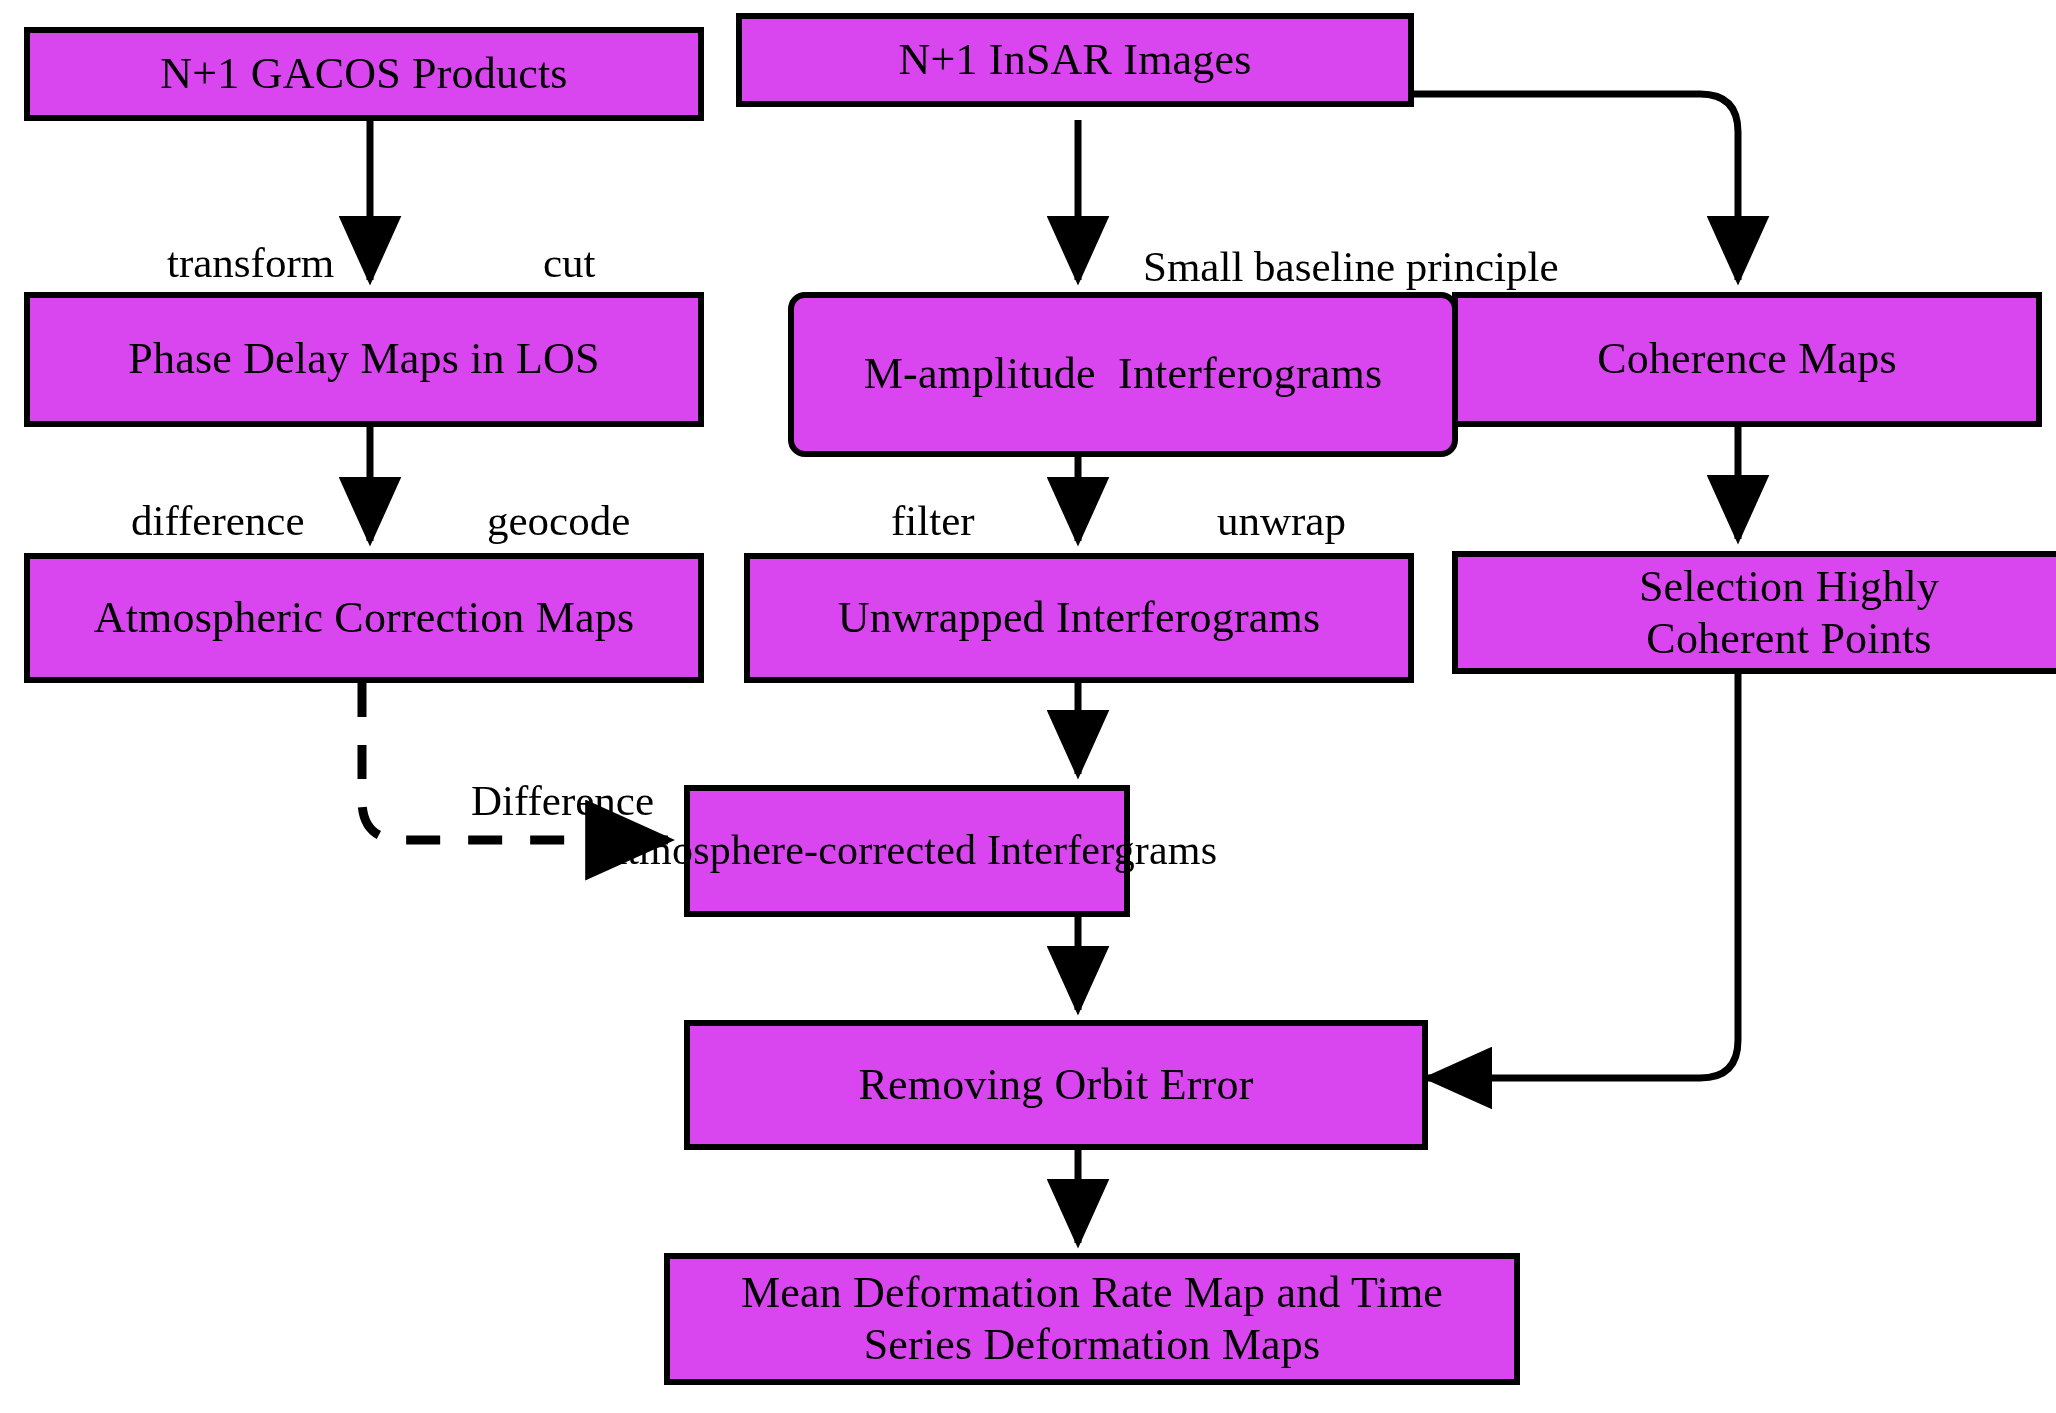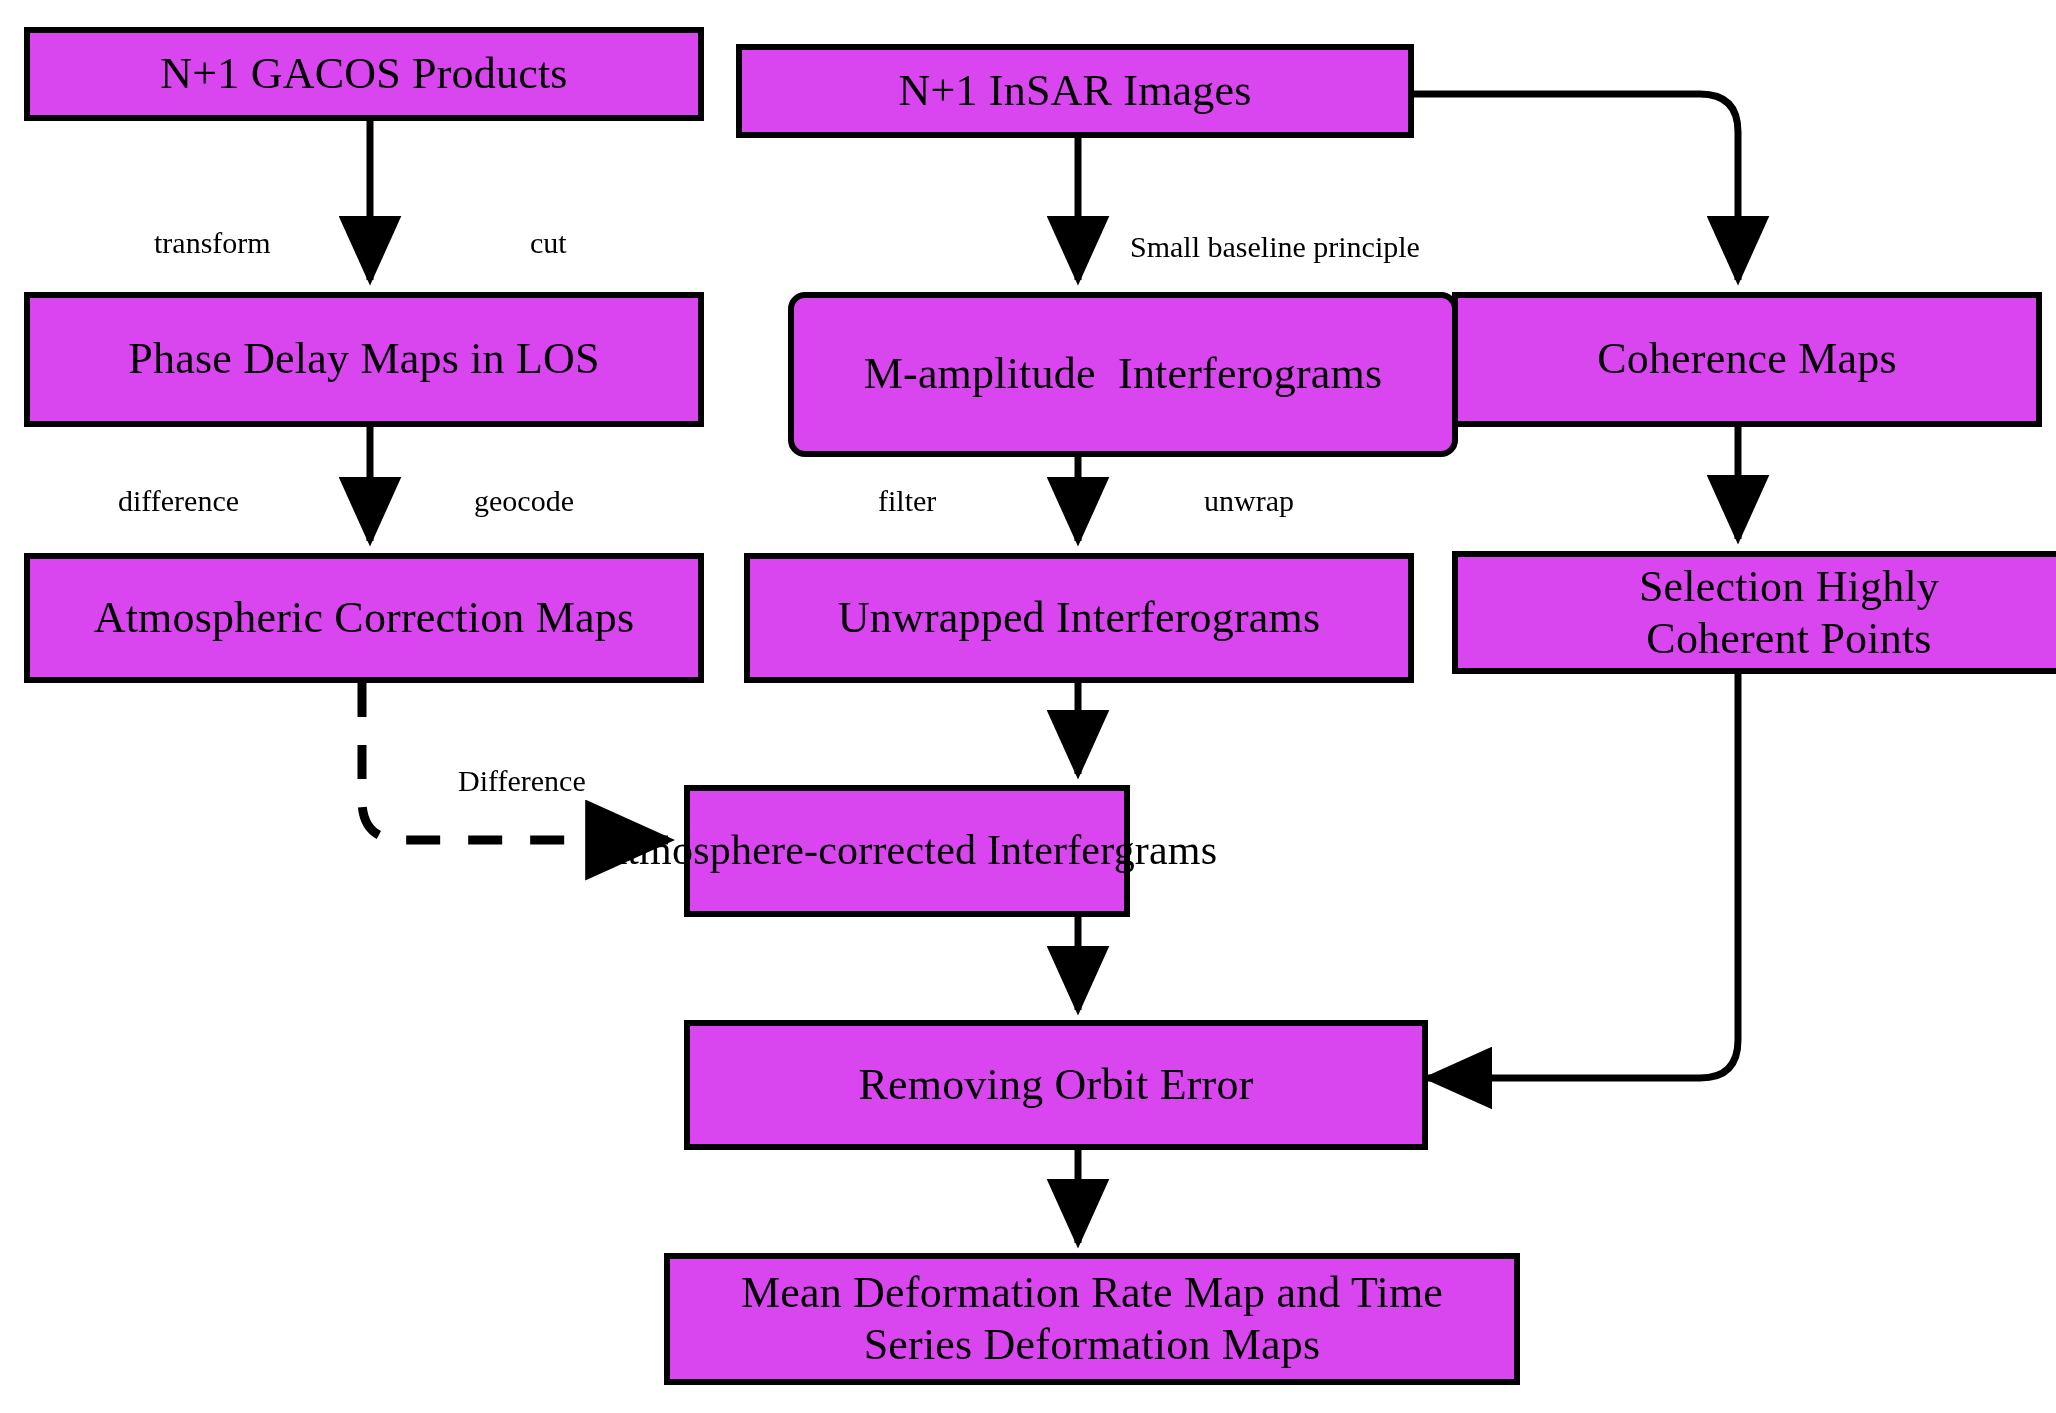--- a/index.html
+++ b/index.html
@@ -41,21 +41,21 @@
     letter-spacing: 0.2px;
   }
   .node.two-line {
     white-space: normal;
     line-height: 1.18;
     padding: 0 10px;
   }
   .edge-label {
     position: absolute;
     color: #000000;
-    font-size: 30px;
+    font-size: 43px;
     line-height: 1;
     white-space: pre;
   }
 </style>
 </head>
 <body>
 
 <div id="canvas">
 
   <svg class="layer" viewBox="0 0 2056 1413">
@@ -85,21 +85,21 @@
 
     <path d="M1738,674 L1738,1040 Q1738,1078 1700,1078 L1428,1078" stroke="#000000" stroke-width="7" fill="none" marker-end="url(#arrowhead)"></path>
 
     <path d="M1078,1150 L1078,1243" stroke="#000000" stroke-width="7" fill="none" marker-end="url(#arrowhead)"></path>
   </svg>
 
   <div class="node" style="left:24px; top:27px; width:680px; height:94px;">
     <span>N+1 GACOS Products</span>
   </div>
 
-  <div class="node" style="left:736px; top:44px; width:678px; height:94px;">
+  <div class="node" style="left:736px; top:13px; width:678px; height:94px;">
     <span>N+1 InSAR Images</span>
   </div>
 
   <div class="node" style="left:24px; top:292px; width:680px; height:135px;">
     <span>Phase Delay Maps in LOS</span>
   </div>
 
   <div class="node" style="left:788px; top:292px; width:670px; height:165px;border-radius:17px;">
     <span>M-amplitude  Interferograms</span>
   </div>

